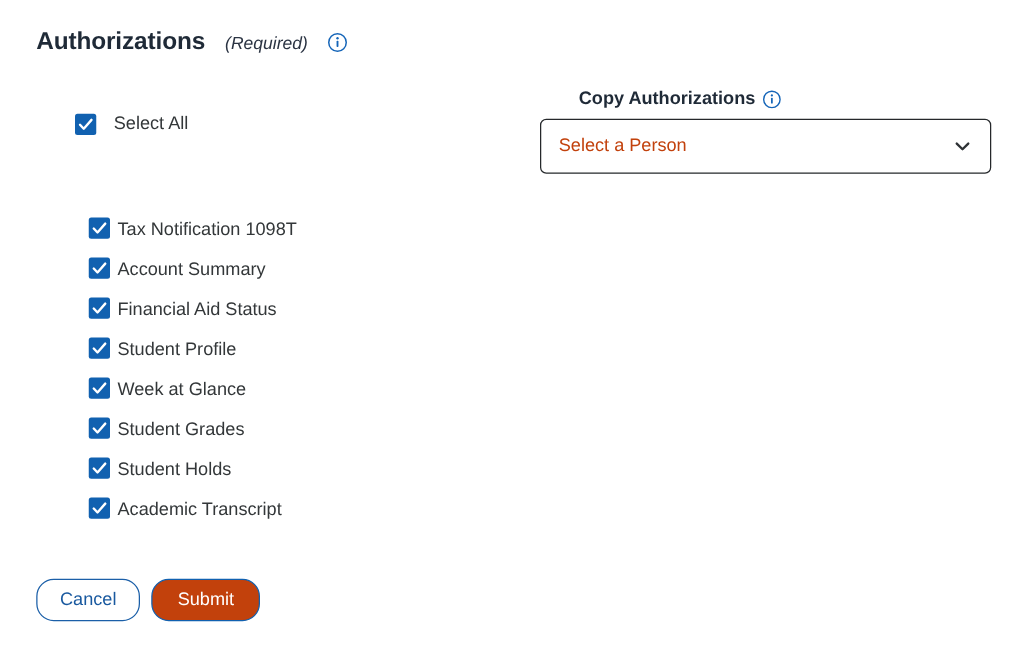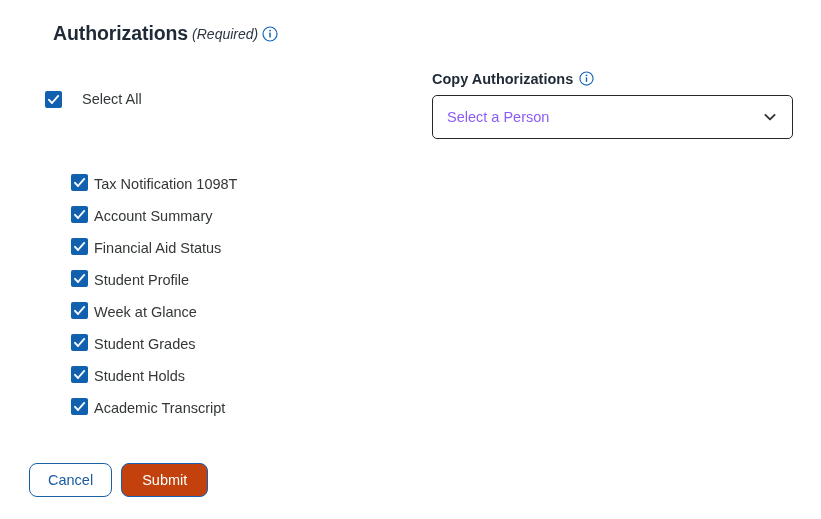--- a/index.html
+++ b/index.html
@@ -17,23 +17,22 @@
     position: relative;
   }
 
   
   .page-header {
     position: absolute;
     left: 29px;
     top: 22px;
     display: flex;
     align-items: center;
-    gap: 4px;
-    white-space: nowrap;
-    margin-left: 24px;
+    gap: 16px;
+    white-space: nowrap;
   }
   .page-title {
     font-size: 19.5px;
     font-weight: bold;
     color: #1f2a37;
     letter-spacing: -0.1px;
   }
   .page-title-required {
     font-size: 14px;
     font-style: italic;
@@ -52,25 +51,25 @@
 
   
   .auth-left {
     position: absolute;
     left: 0;
     top: 0;
     width: 420px;
   }
   .select-all-row {
     position: absolute;
-    left: 45px;
+    left: 60px;
     top: 91px;
     display: flex;
     align-items: center;
-    gap: 20px;
+    gap: 14px;
   }
   .checkbox-list {
     position: absolute;
     left: 71px;
     top: 159px;
     display: flex;
     flex-direction: column;
   }
   .checkbox-row {
     display: flex;
@@ -105,24 +104,25 @@
 
   
   .auth-right {
     position: absolute;
     left: 432px;
     top: 71px;
     width: 361px;
   }
   .copy-auth-label-row {
     display: flex;
-    align-items: flex-start;
+    align-items: flex-end;
     gap: 6px;
     margin-bottom: 8px;
     white-space: nowrap;
+    margin-left: 31px;
   }
   .copy-auth-label {
     font-size: 14.5px;
     font-weight: bold;
     color: #1f2a37;
   }
   .person-select {
     width: 361px;
     height: 44px;
     box-sizing: border-box;
@@ -130,21 +130,21 @@
     border-radius: 5px;
     background: #ffffff;
     display: flex;
     align-items: center;
     padding: 0 14px;
     cursor: pointer;
   }
   .person-select-value {
     flex: 1 1 auto;
     font-size: 14.5px;
-    color: #8b5cf6;
+    color: #c2410c;
     white-space: nowrap;
     overflow: hidden;
     text-overflow: ellipsis;
   }
   .chevron-down-icon {
     flex: 0 0 auto;
     display: inline-flex;
     align-items: center;
     justify-content: center;
   }
@@ -155,21 +155,21 @@
     position: absolute;
     left: 29px;
     top: 463px;
     display: flex;
     align-items: center;
     gap: 9px;
   }
   .btn {
     height: 34px;
     box-sizing: border-box;
-    border-radius: 8px;
+    border-radius: 14px;
     font-size: 14.5px;
     font-family: "Liberation Sans", sans-serif;
     display: inline-flex;
     align-items: center;
     justify-content: center;
     cursor: pointer;
     padding: 0 18px;
     white-space: nowrap;
   }
   .btn-secondary {

